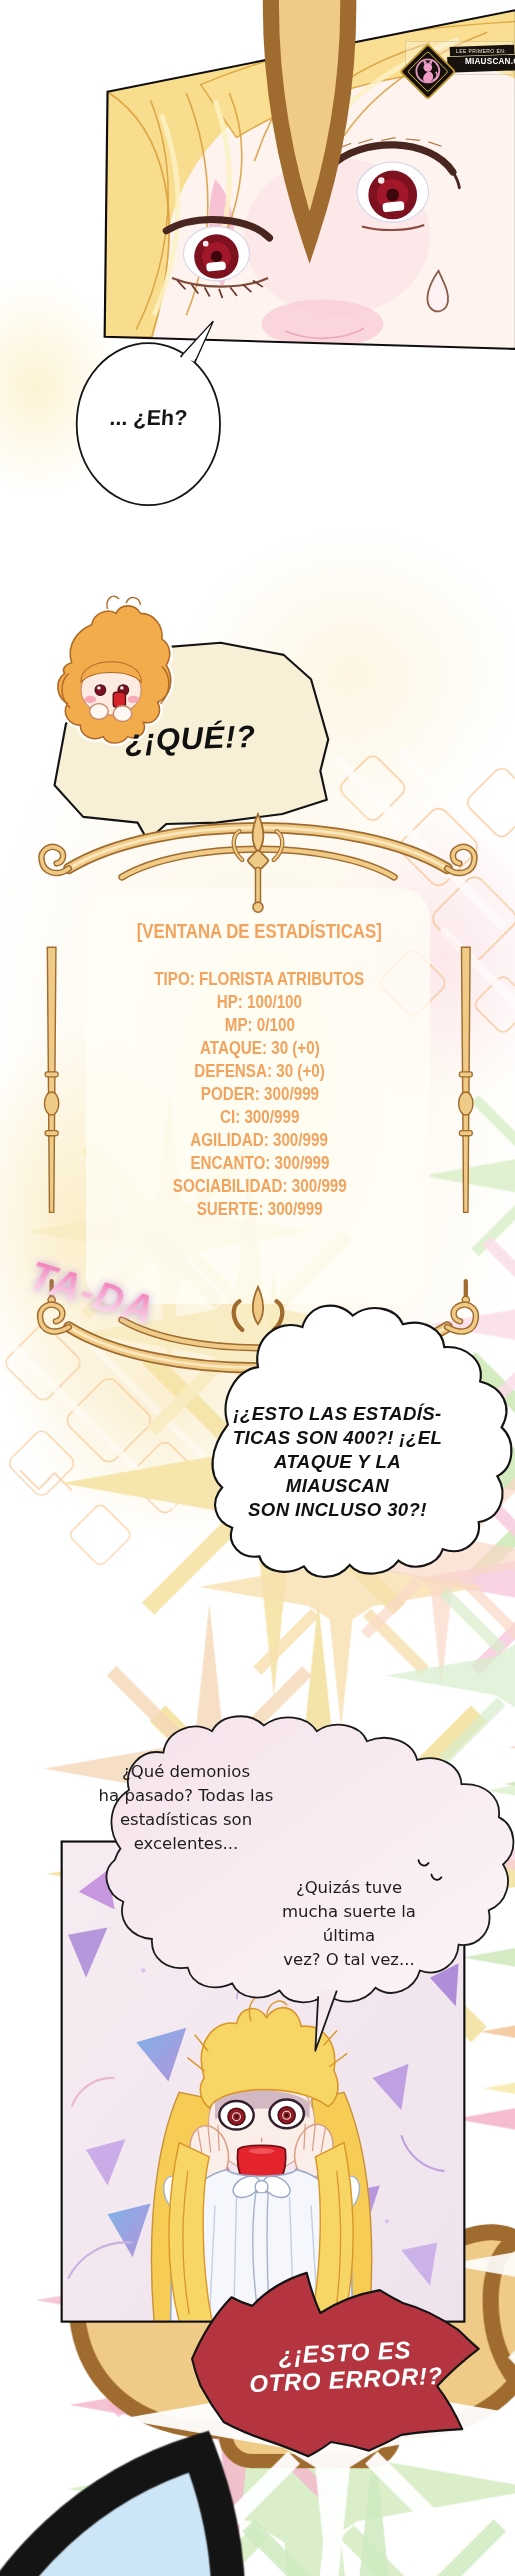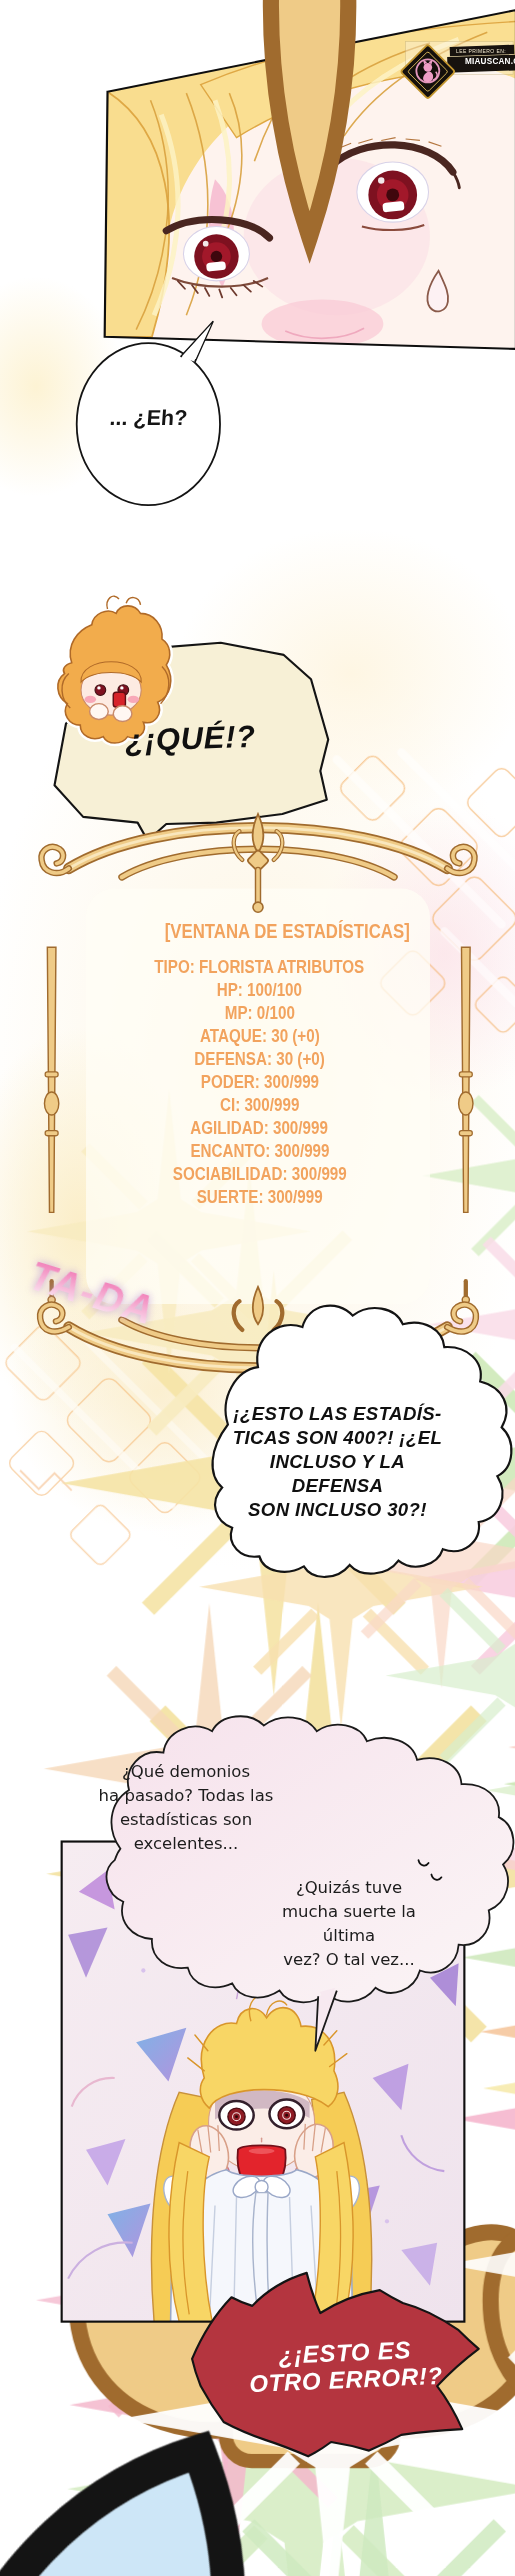--- a/index.html
+++ b/index.html
@@ -15,21 +15,21 @@
         font-family:"Liberation Sans",sans-serif;}
   .glow{position:absolute;pointer-events:none;z-index:0;}
   #art{position:absolute;left:0;top:0;z-index:1;}
   .txt{position:absolute;z-index:2;pointer-events:none;}
   .comic{font-family:"Liberation Sans",sans-serif;font-weight:700;font-style:italic;color:#101010;}
   .marker{font-family:"Liberation Sans",sans-serif;font-weight:700;color:#151515;}
   .hand{font-family:"DejaVu Sans",sans-serif;font-weight:400;color:#1c1c1c;}
   .center{text-align:center;}
   .cond{display:inline-block;transform:scaleX(.8);transform-origin:50% 50%;white-space:nowrap;}
   #stats-block{left:79px;top:919px;width:361px;color:var(--stats-orange);font-weight:700;}
-  #stats-header{font-size:21px;line-height:24px;margin-bottom:12px;text-align:right;}
+  #stats-header{font-size:21px;line-height:24px;margin-bottom:24px;}
   .stat-line{font-size:19px;line-height:23px;}
   #tada{left:37px;top:1253px;font-size:40px;font-style:italic;font-weight:700;letter-spacing:1.4px;
         transform:rotate(17deg);transform-origin:left top;
         background:linear-gradient(180deg,var(--tada-top) 20%,var(--tada-bottom) 95%);
         -webkit-background-clip:text;background-clip:text;color:transparent;
         filter:drop-shadow(0 0 4.3px rgba(187,150,214,0.85));}
   #eh-text{left:86px;top:406px;width:125px;font-size:21.5px;transform:skewX(-4deg);}
   #que-text{left:117px;top:721px;width:147px;font-size:31px;transform:rotate(-2deg);letter-spacing:0.7px;}
   #cloud-text{left:228px;top:1402px;width:219px;font-size:18.6px;line-height:24px;letter-spacing:0.4px;}
   #thought-a{left:92px;top:1760px;width:188px;font-size:16.5px;line-height:24px;}
@@ -444,21 +444,21 @@
         <div class="stat-line"><span class="cond">SOCIABILIDAD: 300/999</span></div>
         <div class="stat-line"><span class="cond">SUERTE: 300/999</span></div>
       </div>
   </div>
 
   <div class="txt" id="tada">TA-DA</div>
 
   <div class="txt comic center" id="cloud-text">
     <div>¡¿ESTO LAS ESTADÍS-</div>
     <div>TICAS SON 400?! ¡¿EL</div>
-    <div>INCLUSO Y LA DEFENSA</div>
+    <div>ATAQUE Y LA MIAUSCAN</div>
     <div>SON INCLUSO 30?!</div>
   </div>
 
   <div class="txt hand center" id="thought-b">
     <div>¿Quizás tuve</div>
     <div>mucha suerte la última</div>
     <div>vez? O tal vez...</div>
   </div>
 
   <div class="txt hand center" id="thought-a">

